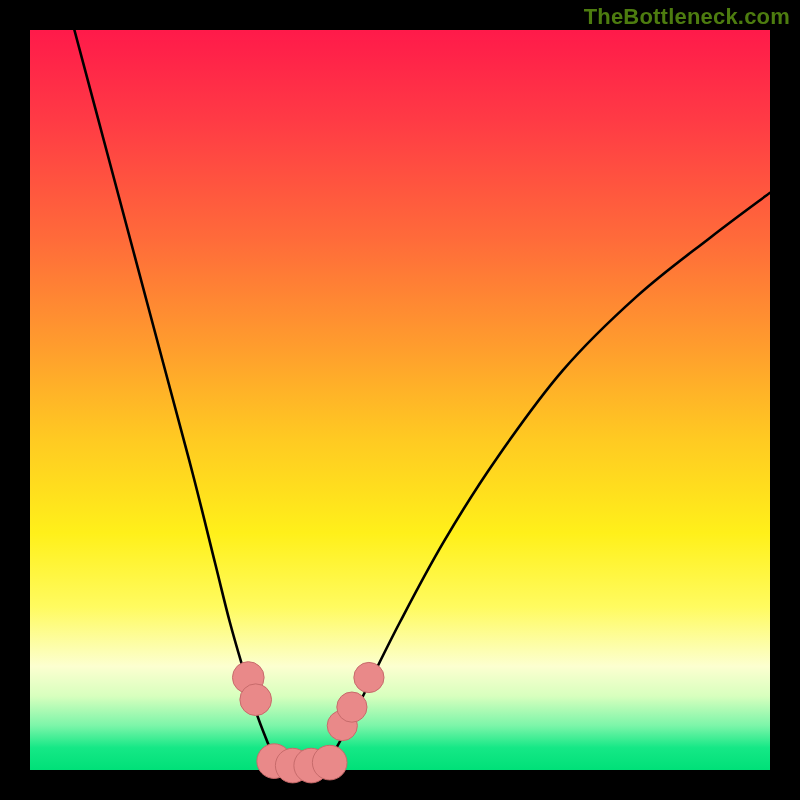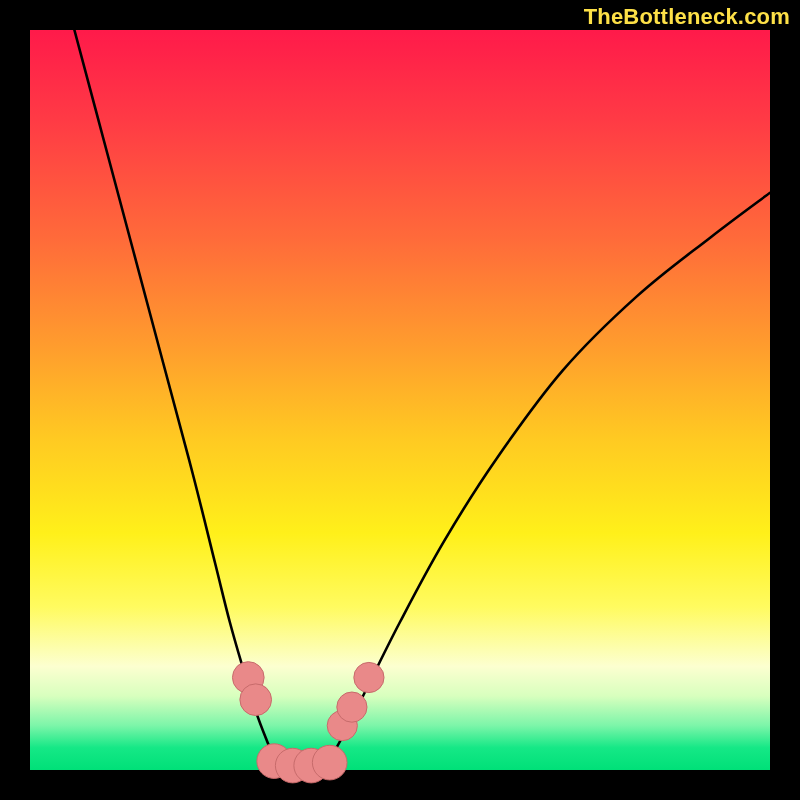--- a/index.html
+++ b/index.html
@@ -39,21 +39,21 @@
       #00e078 100%
     );
   }
   .watermark {
     position: absolute;
     top: 4px;
     right: 10px;
     font-family: Arial, Helvetica, sans-serif;
     font-size: 22px;
     font-weight: 600;
-    color: #fde047;
+    color: #4d7c0f;
     letter-spacing: 0.2px;
   }
   svg.curves {
     position: absolute;
     left: 0;
     top: 0;
   }
 </style>
 </head>
 <body>

